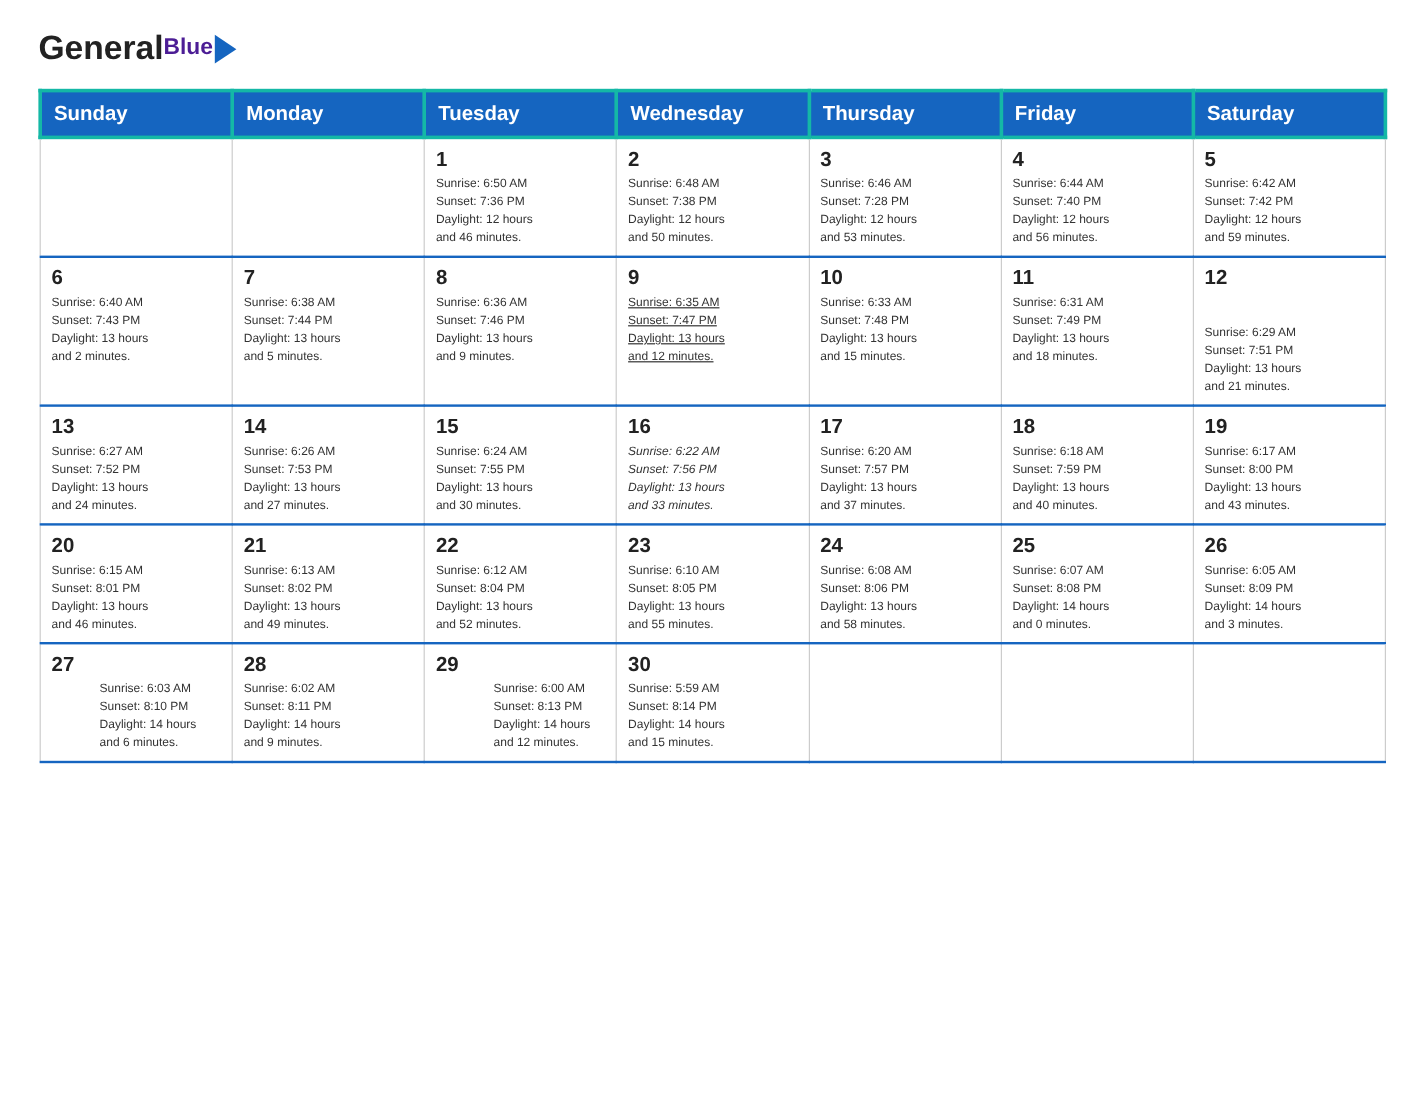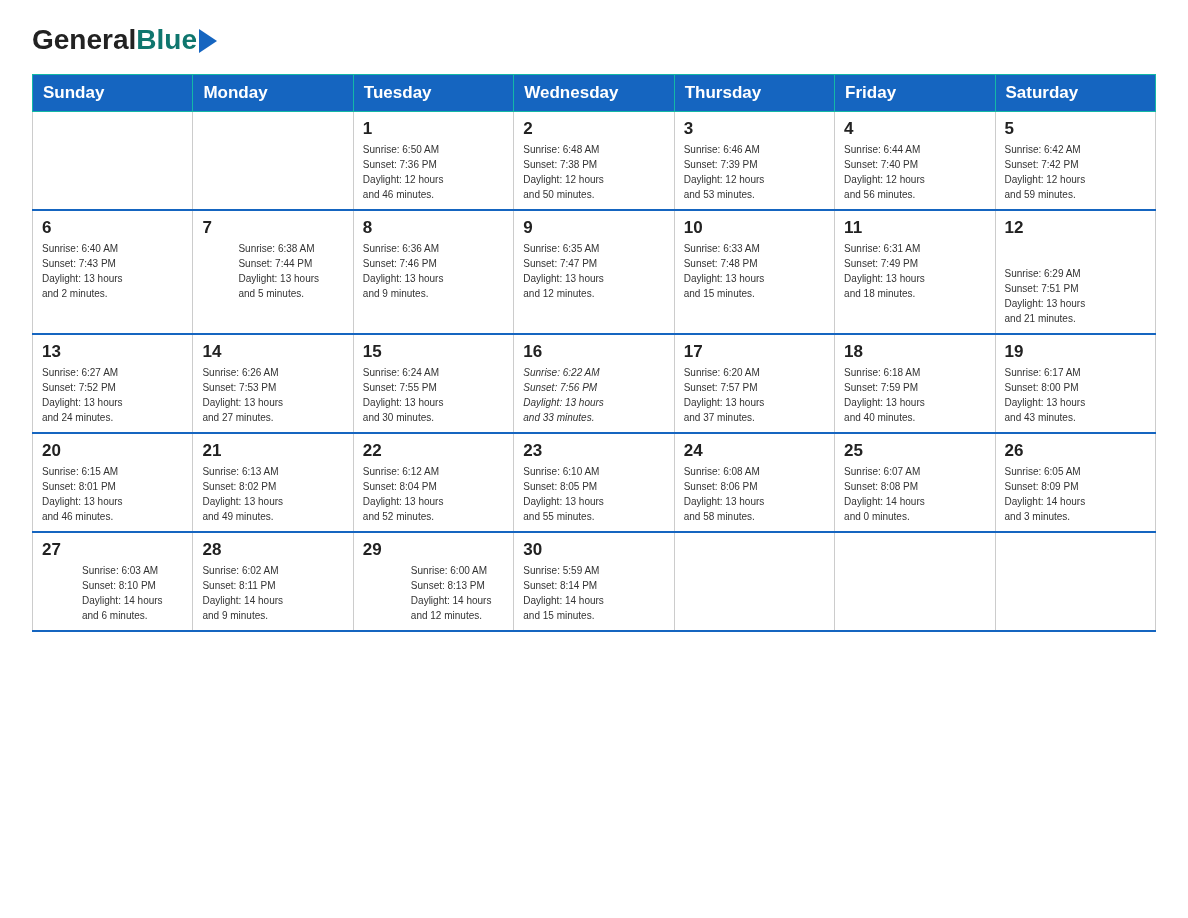--- a/index.html
+++ b/index.html
@@ -36,21 +36,21 @@
       border-collapse: collapse;
       table-layout: fixed;
     }
     .calendar thead th {
       background: #1565c0;
       color: #fff;
       font-size: 17px;
       font-weight: 600;
       padding: 8px 10px;
       text-align: left;
-      border: 1px solid #14b8a6;
+      border: 3px solid #14b8a6;
     }
     .calendar tbody td {
       vertical-align: top;
       border: 1px solid #ccc;
       padding: 7px 9px;
       min-height: 90px;
       font-size: 13px;
       color: #222;
     }
     .calendar tbody tr {
@@ -92,21 +92,21 @@
       vertical-align: middle;
     }
   </style>
 </head>
 <body>
 
 <div class="header">
   <div class="logo-wrapper">
     <div class="logo-line1">
       <span style="font-size:28px;font-weight:bold;color:#222;">General</span>
-      <span style="font-size:28px;font-weight:bold;color:#0f766e;">Blue</span>
+      <span style="font-size:19px;font-weight:bold;color:#4c1d95;">Blue</span>
       <span class="triangle-right" style="margin-left:2px;margin-top:2px;"></span>
     </div>
   </div>
   <div class="title-block">
   </div>
 </div>
 
 <table class="calendar">
   <thead>
     <tr>
@@ -133,21 +133,21 @@
         <td>
           <span class="day-number">2</span>
           <div class="day-info" style="white-space: pre-line;">Sunrise: 6:48 AM
 Sunset: 7:38 PM
 Daylight: 12 hours
 and 50 minutes.</div>
         </td>
         <td>
           <span class="day-number">3</span>
           <div class="day-info" style="white-space: pre-line;">Sunrise: 6:46 AM
-Sunset: 7:39 PM
+Sunset: 7:28 PM
 Daylight: 12 hours
 and 53 minutes.</div>
         </td>
         <td>
           <span class="day-number">4</span>
           <div class="day-info" style="white-space: pre-line;">Sunrise: 6:44 AM
 Sunset: 7:40 PM
 Daylight: 12 hours
 and 56 minutes.</div>
         </td>
@@ -162,35 +162,35 @@
       <tr>
         <td>
           <span class="day-number">6</span>
           <div class="day-info" style="white-space: pre-line;">Sunrise: 6:40 AM
 Sunset: 7:43 PM
 Daylight: 13 hours
 and 2 minutes.</div>
         </td>
         <td>
           <span class="day-number">7</span>
-          <div class="day-info" style="white-space: pre-line; margin-left: 36px;">Sunrise: 6:38 AM
+          <div class="day-info" style="white-space: pre-line;">Sunrise: 6:38 AM
 Sunset: 7:44 PM
 Daylight: 13 hours
 and 5 minutes.</div>
         </td>
         <td>
           <span class="day-number">8</span>
           <div class="day-info" style="white-space: pre-line;">Sunrise: 6:36 AM
 Sunset: 7:46 PM
 Daylight: 13 hours
 and 9 minutes.</div>
         </td>
         <td>
           <span class="day-number">9</span>
-          <div class="day-info" style="white-space: pre-line;">Sunrise: 6:35 AM
+          <div class="day-info" style="white-space: pre-line; text-decoration: underline;">Sunrise: 6:35 AM
 Sunset: 7:47 PM
 Daylight: 13 hours
 and 12 minutes.</div>
         </td>
         <td>
           <span class="day-number">10</span>
           <div class="day-info" style="white-space: pre-line;">Sunrise: 6:33 AM
 Sunset: 7:48 PM
 Daylight: 13 hours
 and 15 minutes.</div>

